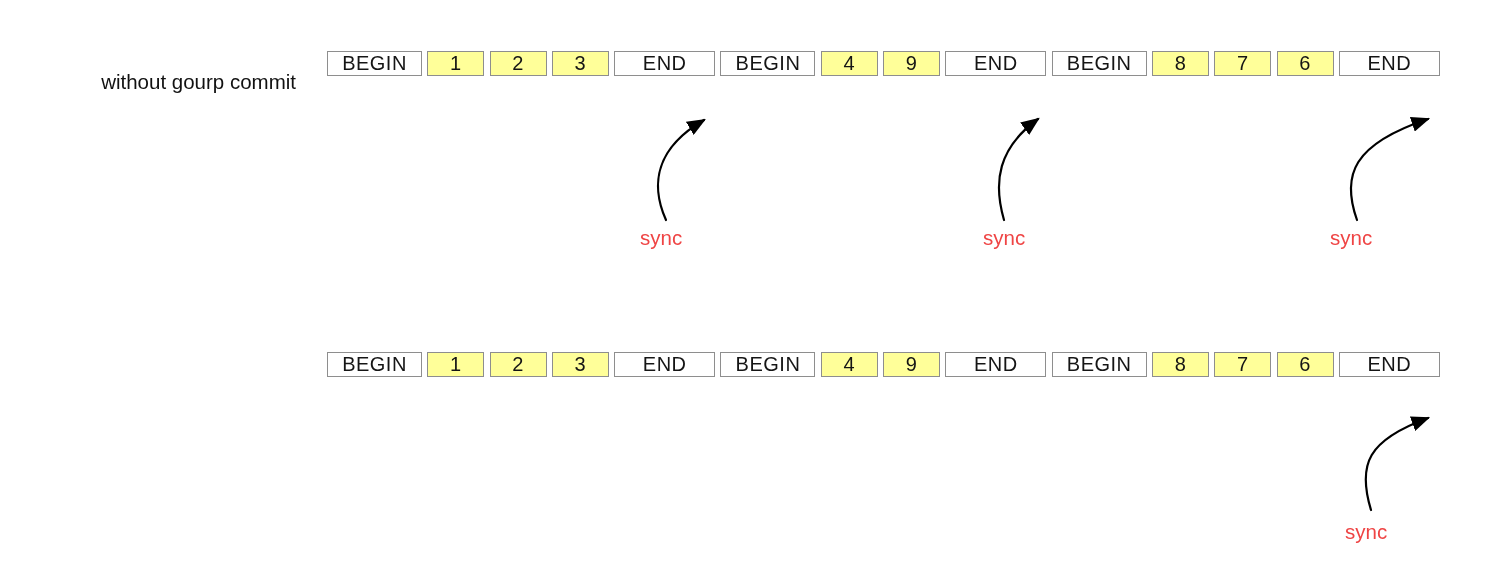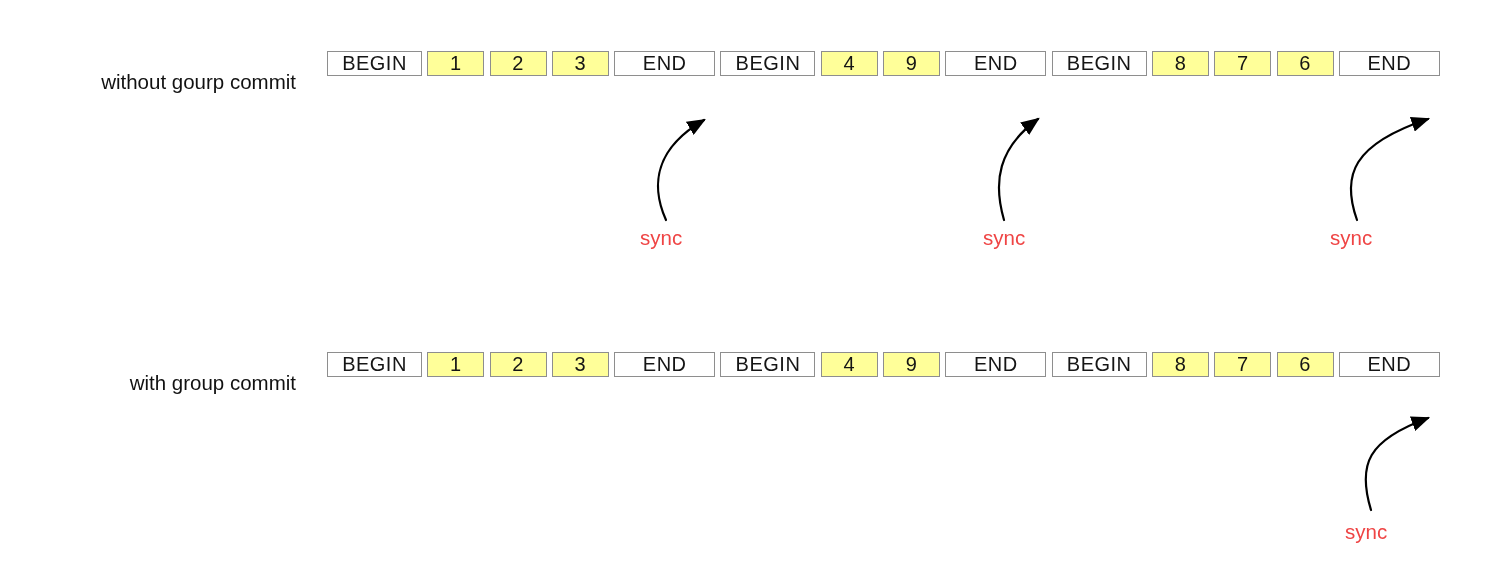--- a/index.html
+++ b/index.html
@@ -83,21 +83,20 @@
     <div class="cell op">8</div>
     <div class="cell op">7</div>
     <div class="cell op">6</div>
     <div class="cell end">END</div>
   </div>
 
   <div class="sync-label" style="left:640px; top:226px;">sync</div>
   <div class="sync-label" style="left:983px; top:226px;">sync</div>
   <div class="sync-label" style="left:1330px; top:226px;">sync</div>
 
-  <div class="row-label" style="top:352px;">with group commit</div>
 
   <div class="timeline" style="top:352px;">
     <div class="cell begin">BEGIN</div>
     <div class="cell op">1</div>
     <div class="cell op">2</div>
     <div class="cell op">3</div>
     <div class="cell end">END</div>
     <div class="cell begin">BEGIN</div>
     <div class="cell op">4</div>
     <div class="cell op">9</div>

